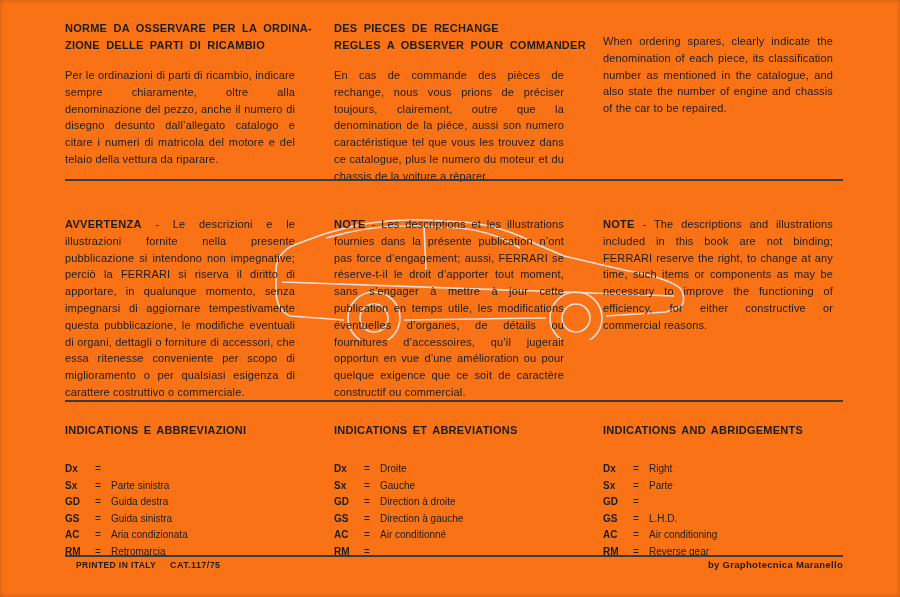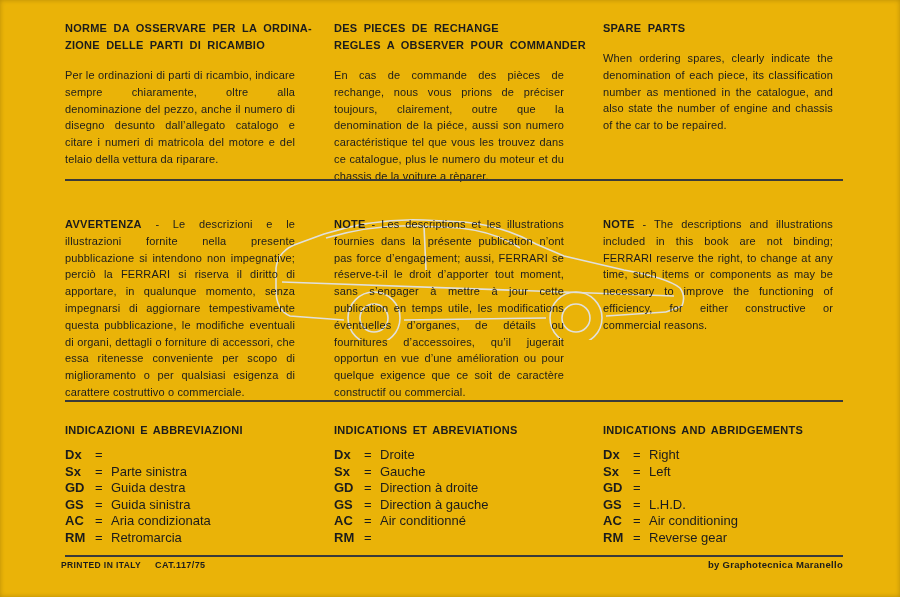--- a/index.html
+++ b/index.html
@@ -1,18 +1,18 @@
 <!DOCTYPE html>
 <html><head>
 <meta charset="utf-8">
 <style>
   html,body{margin:0;padding:0;background:#d8d8d4;}
   .page{
     position:relative;width:900px;height:597px;margin:0 auto;
-    background:#eab308;overflow:hidden;
+    background:#f97316;overflow:hidden;
     box-shadow:inset 0 0 5px rgba(0,0,0,.22);
     font-family:"Liberation Sans","DejaVu Sans",sans-serif;
     color:#1c1c1c;
   }
   .band{position:absolute;left:65px;width:768px;display:grid;
         grid-template-columns:230px 230px 230px;column-gap:39px;}
   .band-top{top:20px;}
   .band-notes{top:216px;}
   .band-abbrev{top:424px;}
   .rule{position:absolute;left:65px;width:778px;height:2px;background:#3a3a3a;}
@@ -21,26 +21,26 @@
   .rule-footer{top:555px;}
   .col-title{font-weight:bold;font-size:11px;line-height:17px;
              letter-spacing:.25px;word-spacing:3px;}
   .title-line{display:block;white-space:nowrap;}
   .body-text{margin-top:13px;font-size:11px;line-height:16.8px;
              text-align:justify;letter-spacing:.15px;}
   .note-text{font-size:11px;line-height:16.8px;text-align:justify;letter-spacing:.15px;}
   .note-label{font-weight:bold;letter-spacing:.3px;}
   .abbrev-title{font-weight:bold;font-size:11px;letter-spacing:.25px;word-spacing:2px;
                 white-space:nowrap;}
-  .abbrev-list{margin-top:11px;font-size:13px;line-height:16.6px;}
+  .abbrev-list{margin-top:25px;font-size:10px;line-height:16.6px;}
   .abbrev-row{display:flex;}
   .abbrev-code{font-weight:bold;width:30px;flex:0 0 30px;}
   .abbrev-eq{width:16px;flex:0 0 16px;}
   .abbrev-meaning{flex:1;}
-  .footer-left{position:absolute;left:61px;top:560px;font-size:8.5px;font-weight:bold;
+  .footer-left{position:absolute;left:76px;top:560px;font-size:8.5px;font-weight:bold;
                letter-spacing:.4px;}
   .footer-left .cat{margin-left:14px;font-size:9px;}
   .footer-right{position:absolute;right:57px;top:559px;font-size:9.5px;font-weight:bold;
                 letter-spacing:.3px;}
   .watermark{position:absolute;left:262px;top:190px;width:430px;height:150px;pointer-events:none;}
   .watermark svg{width:100%;height:100%;}
 </style>
 </head>
 <body>
 
@@ -68,21 +68,20 @@
     </div>
     <div>
       <div class="col-title">
         <span class="title-line">DES PIECES DE RECHANGE</span>
         <span class="title-line">REGLES A OBSERVER POUR COMMANDER</span>
       </div>
       <div class="body-text">En cas de commande des pièces de rechange, nous vous prions de préciser toujours, clairement, outre que la denomination de la piéce, aussi son numero caractéristique tel que vous les trouvez dans ce catalogue, plus le numero du moteur et du chassis de la voiture a rèparer.</div>
     </div>
     <div>
       <div class="col-title">
-        <span class="title-line">SPARE PARTS</span>
       </div>
       <div class="body-text">When ordering spares, clearly indicate the denomination of each piece, its classification number as mentioned in the catalogue, and also state the number of engine and chassis of the car to be repaired.</div>
     </div>
   </div>
 
   <div class="rule rule-1"></div>
 
   <div class="band band-notes">
     <div class="note-text">
       <span class="note-label">AVVERTENZA</span>
@@ -96,21 +95,21 @@
       <span class="note-label">NOTE</span>
       <span>- The descriptions and illustrations included in this book are not binding; FERRARI reserve the right, to change at any time, such items or components as may be necessary to improve the functioning of efficiency, for either constructive or commercial reasons.</span>
     </div>
   </div>
 
   <div class="rule rule-2"></div>
 
   <div class="band band-abbrev">
 
     <div>
-      <div class="abbrev-title">INDICAZIONI E ABBREVIAZIONI</div>
+      <div class="abbrev-title">INDICATIONS E ABBREVIAZIONI</div>
       <div class="abbrev-list">
         <div class="abbrev-row">
           <span class="abbrev-code">Dx</span>
             <span class="abbrev-eq">=</span>
         </div>
         <div class="abbrev-row">
           <span class="abbrev-code">Sx</span>
             <span class="abbrev-eq">=</span>
             <span class="abbrev-meaning">Parte sinistra</span>
         </div>
@@ -176,21 +175,21 @@
       <div class="abbrev-title">INDICATIONS AND ABRIDGEMENTS</div>
       <div class="abbrev-list">
         <div class="abbrev-row">
           <span class="abbrev-code">Dx</span>
             <span class="abbrev-eq">=</span>
             <span class="abbrev-meaning">Right</span>
         </div>
         <div class="abbrev-row">
           <span class="abbrev-code">Sx</span>
             <span class="abbrev-eq">=</span>
-            <span class="abbrev-meaning">Left</span>
+            <span class="abbrev-meaning">Parte</span>
         </div>
         <div class="abbrev-row">
           <span class="abbrev-code">GD</span>
             <span class="abbrev-eq">=</span>
         </div>
         <div class="abbrev-row">
           <span class="abbrev-code">GS</span>
             <span class="abbrev-eq">=</span>
             <span class="abbrev-meaning">L.H.D.</span>
         </div>

